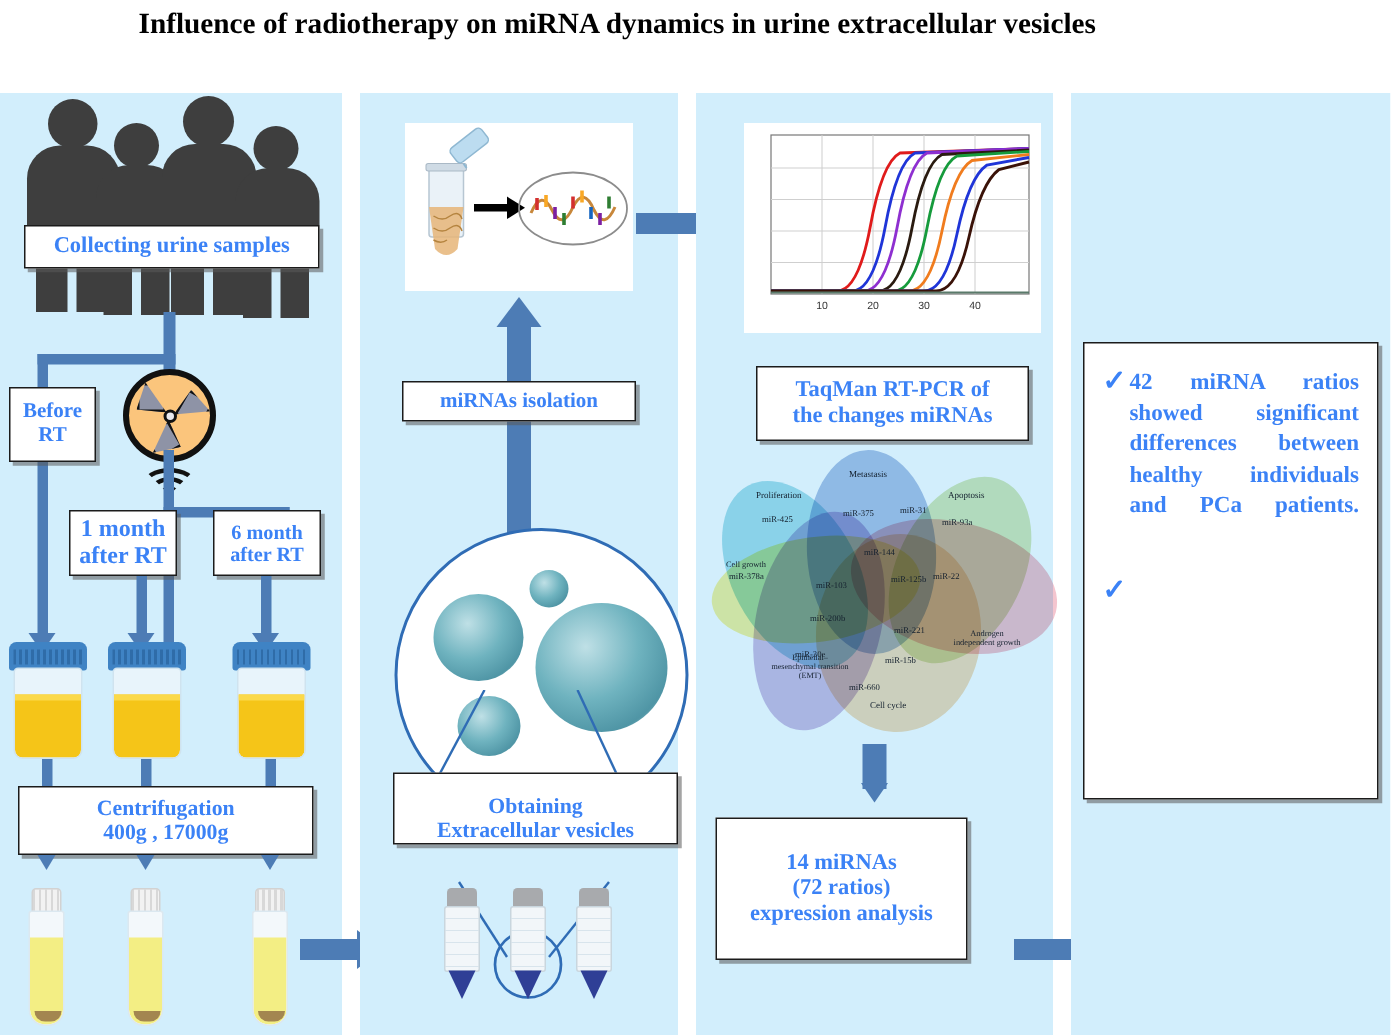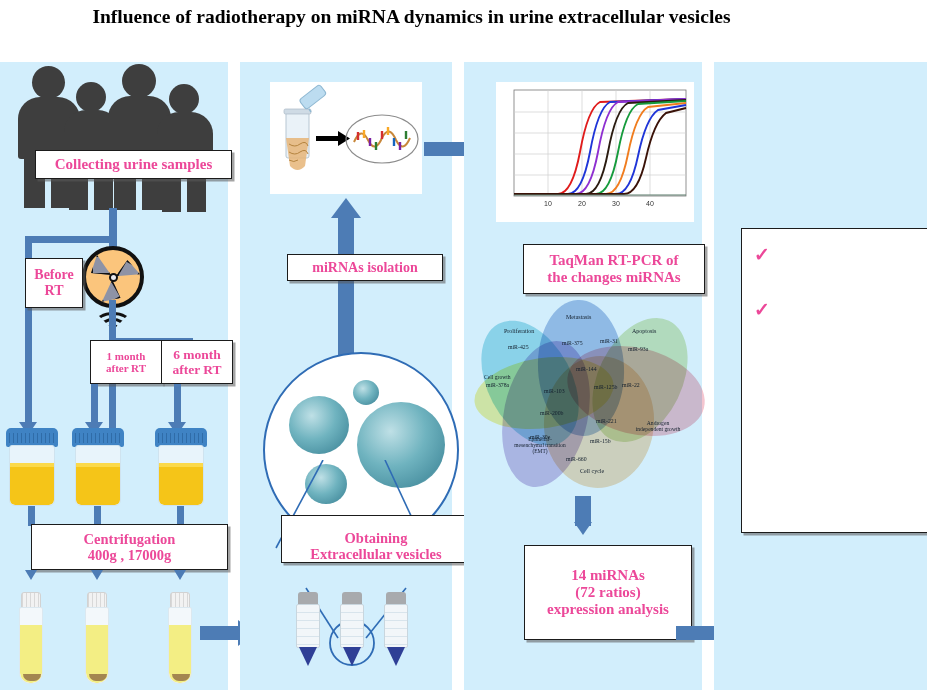--- a/index.html
+++ b/index.html
@@ -21,23 +21,22 @@
   #panel1 { left:0;   top:62px; width:228px; height:628px; }
   #panel2 { left:240px;top:62px; width:212px; height:628px; }
   #panel3 { left:464px;top:62px; width:238px; height:628px; }
   #panel4 { left:714px;top:62px; width:213px; height:628px; }
 
   .wbox {
     position:absolute; background:#fff;
     border:1.6px solid #1b1b1b;
     box-shadow:2.5px 2.5px 0 rgba(90,90,90,.55);
     display:flex; align-items:center; justify-content:center;
-    text-align:center; font-weight:bold; color:#ec4899;
+    text-align:center; font-weight:bold; color:#3b82f6;
     line-height:1.12;
-    margin-left:19px;
   }
 
   
   .vline, .hline { position:absolute; background:#4d7cb5; }
   .arrow-down {
     position:absolute; width:0; height:0;
     border-left:9px solid transparent;
     border-right:9px solid transparent;
     border-top:13px solid #4d7cb5;
   }
@@ -237,21 +236,21 @@
 <div class="wave" style="left:107px;top:324px; width:12px; height:10px;"></div>
 
 <div class="vline" style="left:109px; top:300px; width:7px; height:140px;"></div>
 <div class="hline" style="left:109px; top:338px; width:84px; height:7px;"></div>
 <div class="vline" style="left:186px; top:338px; width:7px; height:22px;"></div>
 
 <div class="wbox" style="left:6px;  top:258px; width:58px; height:50px; font-size:14px; flex-direction:column;">
   <span>Before</span>
   <span>RT</span>
 </div>
-<div class="wbox" style="left:71px; top:340px; width:72px; height:44px; font-size:11px; flex-direction:column;">
+<div class="wbox" style="left:46px; top:340px; width:72px; height:44px; font-size:16px; flex-direction:column;">
   <span>1 month</span>
   <span>after RT</span>
 </div>
 <div class="wbox" style="left:142px;top:340px; width:72px; height:44px; font-size:13.5px; flex-direction:column;">
   <span>6 month</span>
   <span>after RT</span>
 </div>
 
 <div class="vline" style="left:91px;  top:384px; width:7px; height:40px;"></div>
 <div class="vline" style="left:174px; top:384px; width:7px; height:40px;"></div>
@@ -473,36 +472,37 @@
   <div class="vlab" style="left:58px;  top:112px; font-size:5.8px;">miR-200b</div>
   <div class="vlab" style="left:114px; top:120px; font-size:5.8px;">miR-221</div>
   <div class="vlab" style="left:48px;  top:136px; font-size:5.8px;">miR-30e</div>
   <div class="vlab" style="left:108px; top:140px; font-size:5.8px;">miR-15b</div>
   <div class="vlab" style="left:84px;  top:158px; font-size:5.8px;">miR-660</div>
 </div>
 
 <div class="vline" style="left:575px; top:496px; width:16px; height:30px;"></div>
 <div class="arrow-down" style="left:574px; top:522px;"></div>
 
-<div class="wbox" style="left:505px; top:545px; width:168px; height:95px; font-size:15px; flex-direction:column;">
+<div class="wbox" style="left:477px; top:545px; width:168px; height:95px; font-size:15px; flex-direction:column;">
   <span>14 miRNAs</span>
   <span>(72 ratios)</span>
   <span>expression analysis</span>
 </div>
 
 <div class="arrow-right-wrap" style="left:676px; top:620px;">
   <div class="shaft" style="width:50px;"></div>
     <div class="head"></div>
 </div>
 
 <div class="panel" id="panel4"></div>
 
 <div class="wbox" style="left:722px; top:228px; width:197px; height:305px; flex-direction:column;
      justify-content:flex-start; padding:16px 12px 12px 12px; align-items:stretch;">
 
   <div class="checkitem" style="margin-bottom:36px;">
     <span class="chk">✓</span>
+    <span class="ctext">42 miRNA ratios showed significant differences between healthy individuals and PCa patients.</span>
   </div>
 
   <div class="checkitem">
     <span class="chk">✓</span>
   </div>
 </div>
 
 </body></html>

